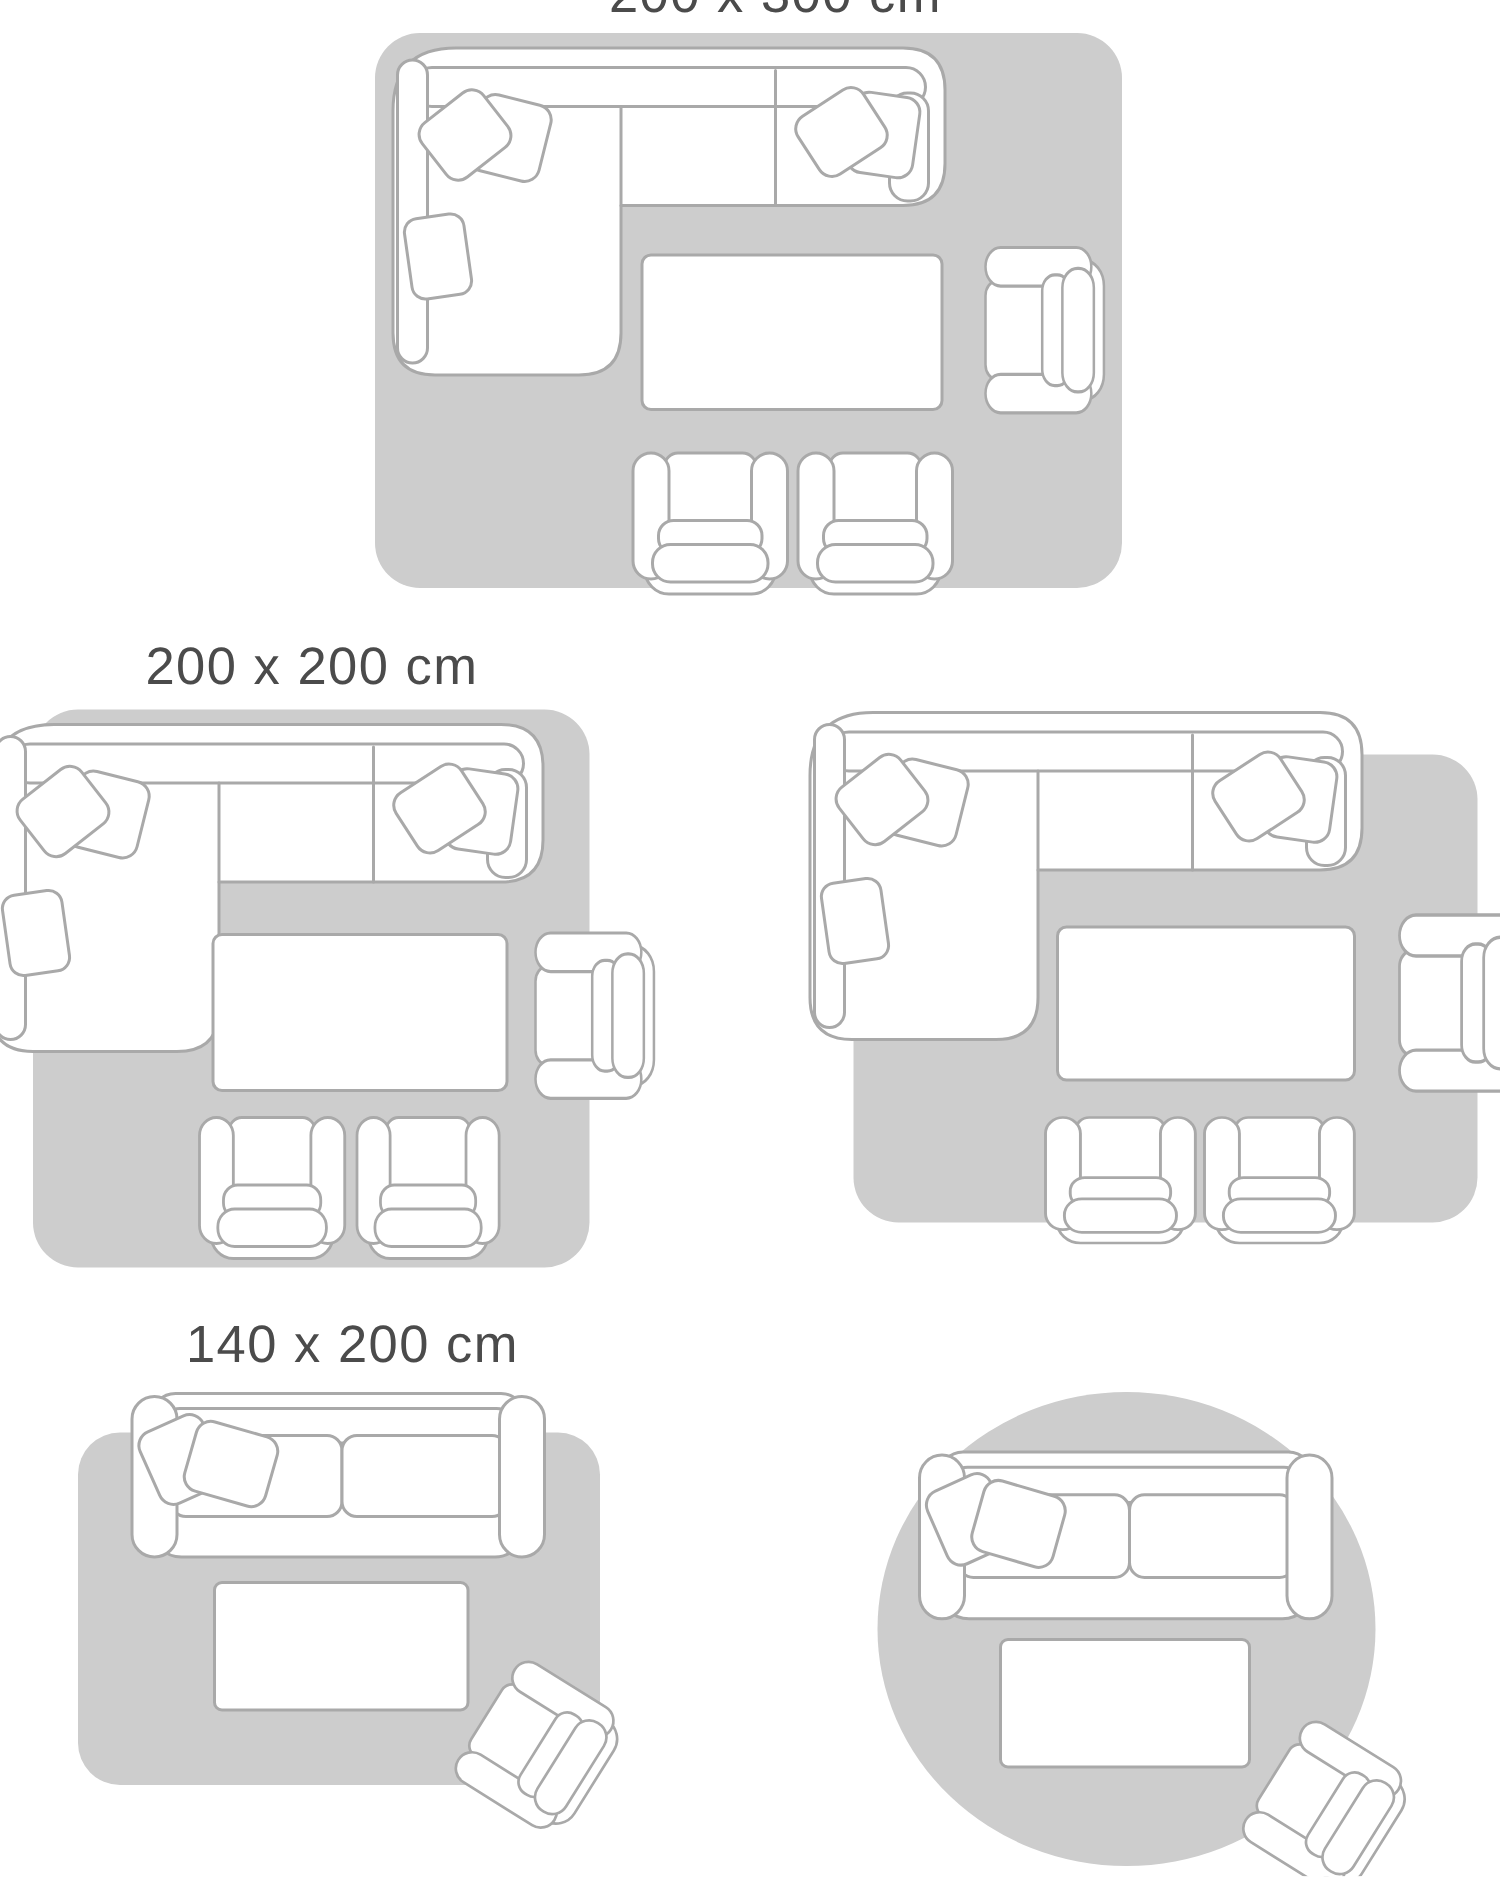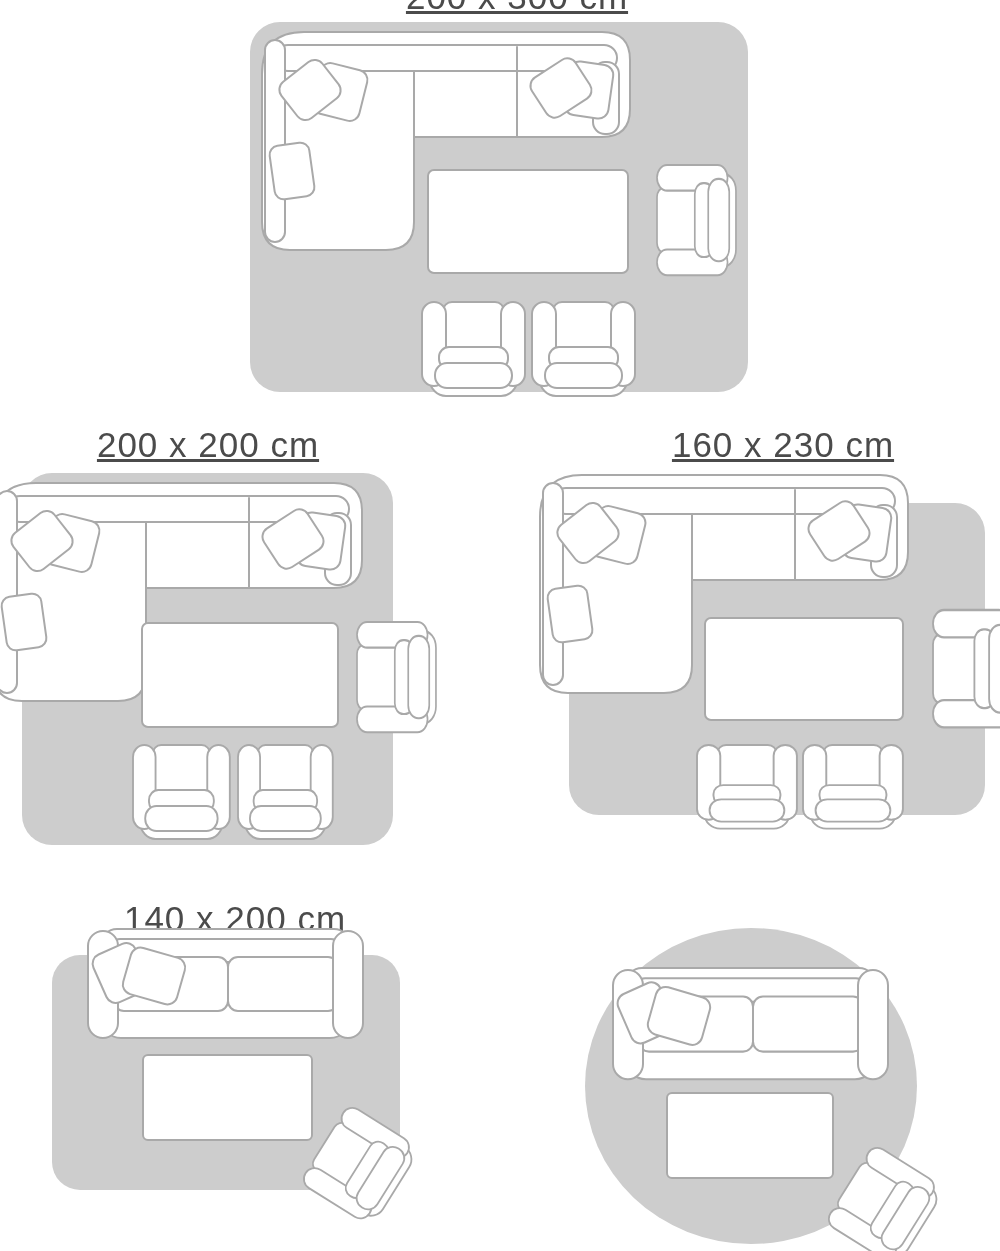--- a/index.html
+++ b/index.html
@@ -9,36 +9,35 @@
     --text:#4b4b4b;
   }
   html,body{margin:0;padding:0;background:#fff;}
   .stage{
     position:relative;width:1000px;height:1251px;overflow:hidden;background:#fff;
     font-family:"Liberation Sans", sans-serif;
   }
   .size-label{
     position:absolute;width:400px;text-align:center;
     font-size:35px;line-height:1.2;letter-spacing:1px;
-    color:var(--text);white-space:nowrap;text-decoration:underline;
+    color:var(--text);white-space:nowrap;
   }
   .scene{position:absolute;left:0;top:0;}
   .rug{fill:var(--rug);}
   .furn{fill:var(--fill);stroke:var(--stroke);stroke-width:2;stroke-linejoin:round;stroke-linecap:round;}
   .ln{fill:none;stroke:var(--stroke);stroke-width:2;stroke-linecap:round;}
 </style>
 </head>
 <body>
 
 <div class="stage">
 
   <div class="size-label" style="left:317px;top:-24px;">200 x 300 cm</div>
   <div class="size-label" style="left:8px;top:424px;">200 x 200 cm</div>
-  <div class="size-label" style="left:583px;top:424px;">160 x 230 cm</div>
-  <div class="size-label" style="left:35px;top:876px;margin-top:22px;">140 x 200 cm</div>
+  <div class="size-label" style="left:35px;top:876px;">140 x 200 cm</div>
 
   <svg class="scene" width="1000" height="1251" viewBox="0 0 1000 1251">
     <defs>
 
       <g id="sect">
         <path class="furn" d="M42,0 H340 Q368,0 368,28 V77 Q368,105 340,105 H152 V190 Q152,218 124,218 H28 Q0,218 0,190 V42 Q0,0 42,0 Z"></path>
         <rect class="furn" x="13" y="13" width="342" height="26" rx="13"></rect>
         <path class="ln" d="M152,39 V105 M255,15 V105"></path>
         <rect class="furn" x="3" y="8" width="20" height="202" rx="10"></rect>
         <rect class="furn" x="331" y="30" width="26" height="72" rx="12"></rect>

